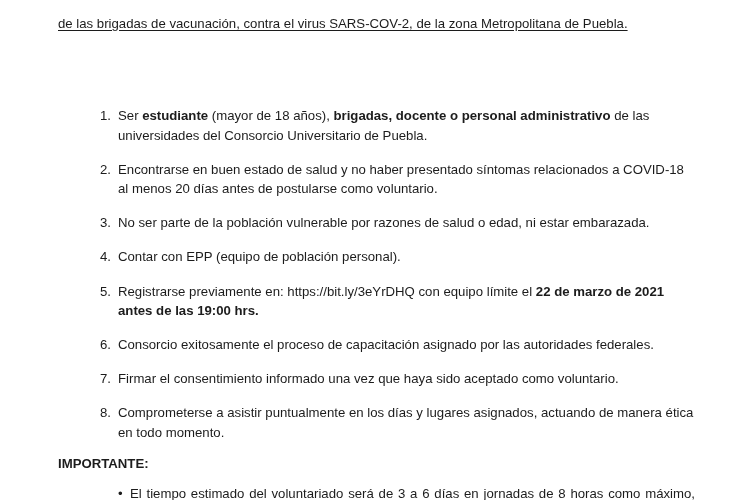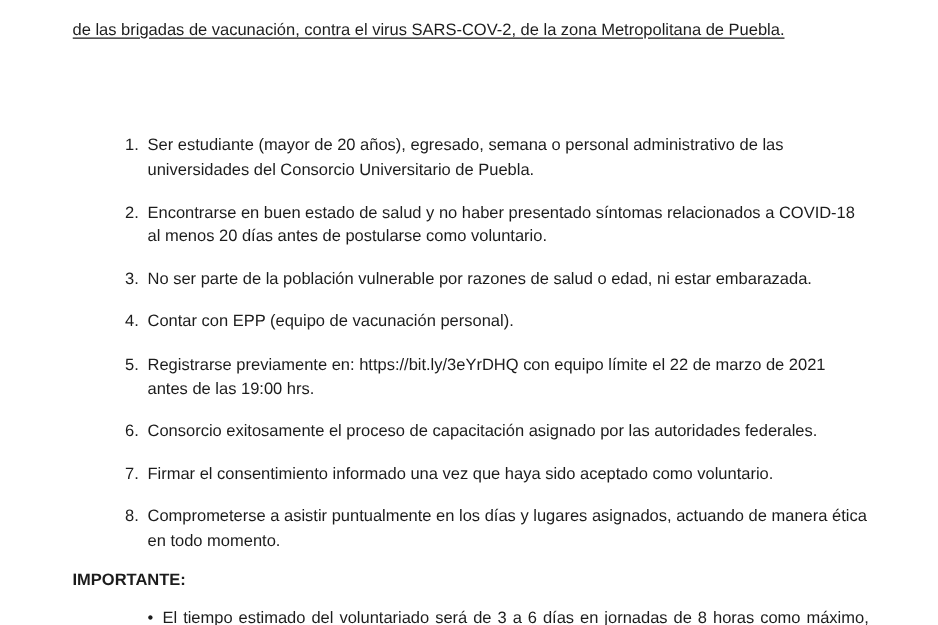--- a/index.html
+++ b/index.html
@@ -67,21 +67,21 @@
   }
   .olist li .num {
     position: absolute;
     left: 0;
     top: 0;
     width: 16px;
     text-align: left;
   }
   .olist li .itxt { display: block; }
 
-  b, .b { font-weight: normal; }
+  b, .b { font-weight: bold; }
   .u {
     text-underline-offset: 2px;
   }
 
   
   #important-heading {
     position: absolute;
     left: 58px;
     top: 436px;
     font-size: 13.2px;
@@ -120,33 +120,33 @@
 <body>
 
 <div class="page">
 
   <div class="block nojust" id="lead-line">de las brigadas de vacunación, contra el virus SARS-COV-2, de la zona Metropolitana de Puebla. </div>
 
 
   <ol class="olist" id="requirements-list" style="top: 88px;">
       <li>
         <span class="num">1.</span>
-        <span class="itxt"><span>Ser </span><b>estudiante</b><span> (mayor de 20 años), </span><b>egresado, semana o personal administrativo</b><span> de las universidades del Consorcio Universitario de Puebla.</span></span>
+        <span class="itxt"><span>Ser </span><b>estudiante</b><span> (mayor de 18 años), </span><b>brigadas, docente o personal administrativo</b><span> de las universidades del Consorcio Universitario de Puebla.</span></span>
       </li>
       <li>
         <span class="num">2.</span>
         <span class="itxt"><span>Encontrarse en buen estado de salud y no haber presentado síntomas relacionados a COVID-18 </span><span class="u">al menos 20 días antes de postularse como voluntario.</span></span>
       </li>
       <li>
         <span class="num">3.</span>
         <span class="itxt"><span>No ser parte de la población vulnerable por razones de salud o edad, ni estar embarazada.</span></span>
       </li>
       <li>
         <span class="num">4.</span>
-        <span class="itxt"><span>Contar con EPP (equipo de vacunación personal).</span></span>
+        <span class="itxt"><span>Contar con EPP (equipo de población personal).</span></span>
       </li>
       <li>
         <span class="num">5.</span>
         <span class="itxt"><span>Registrarse previamente en: https://bit.ly/3eYrDHQ con equipo límite el </span><b>22 de marzo de 2021 antes de las 19:00 hrs.</b></span>
       </li>
       <li>
         <span class="num">6.</span>
         <span class="itxt"><span>Consorcio exitosamente el proceso de capacitación asignado por las autoridades federales.</span></span>
       </li>
       <li>

